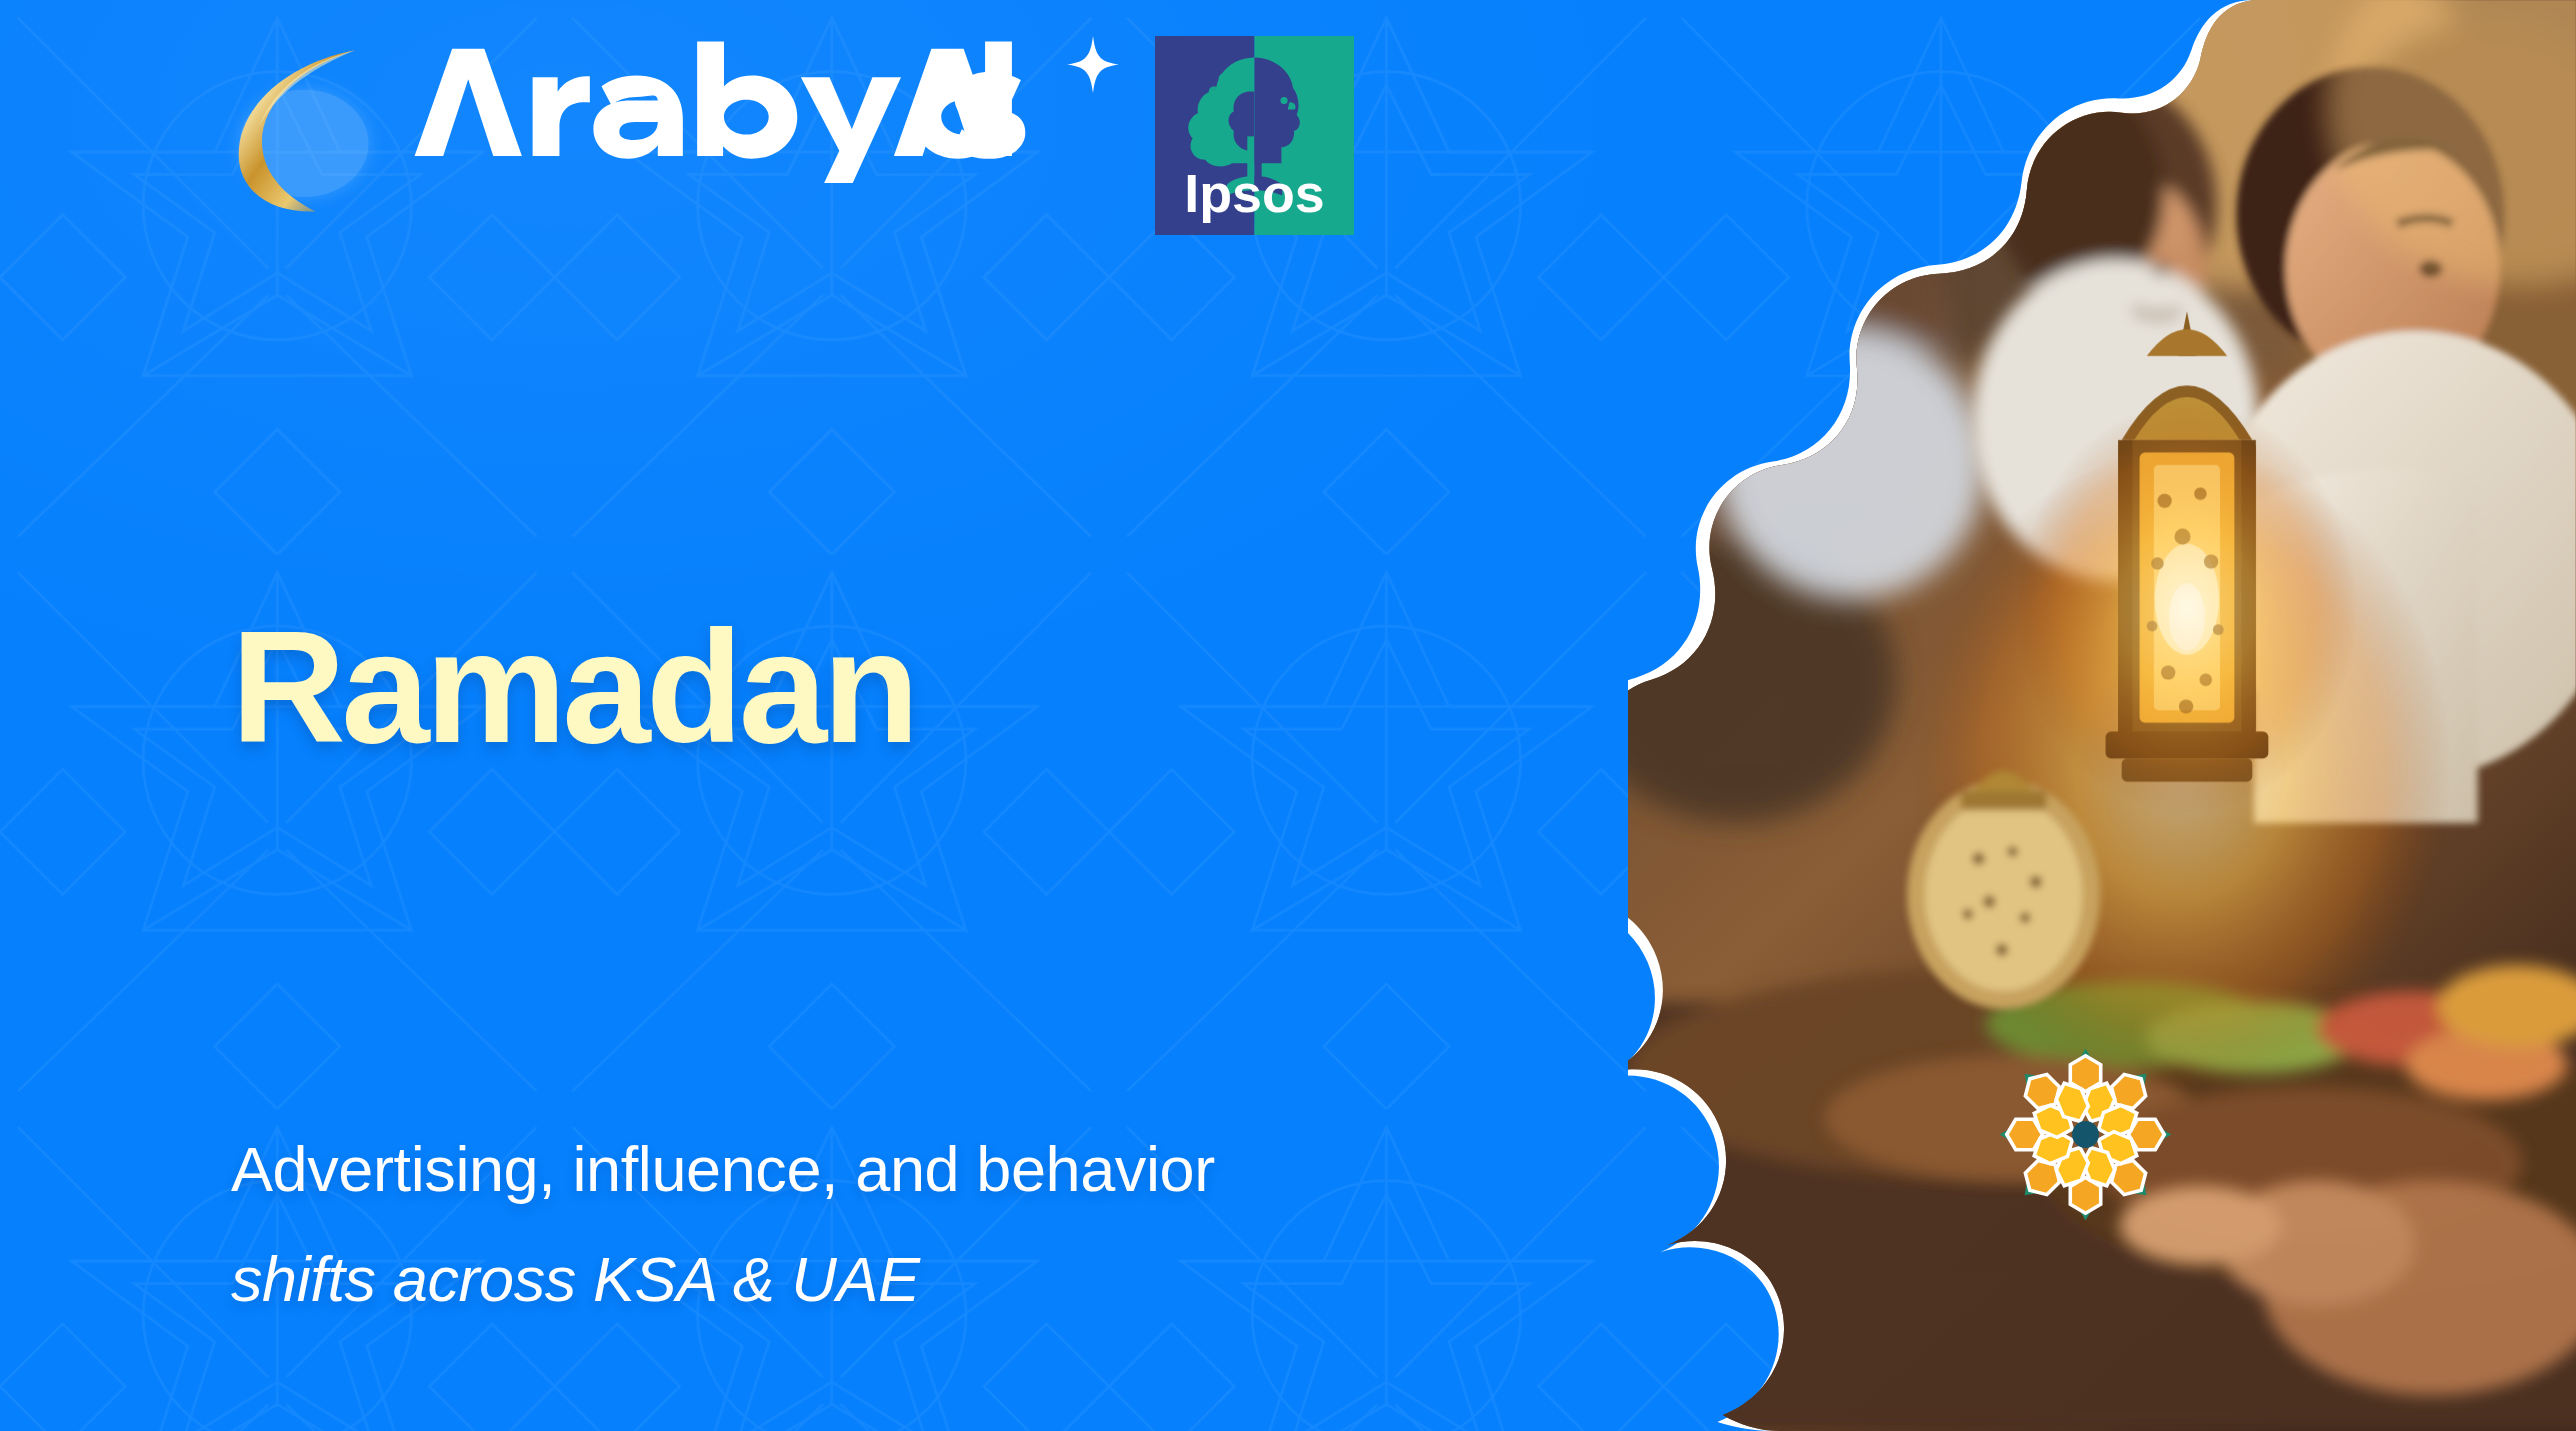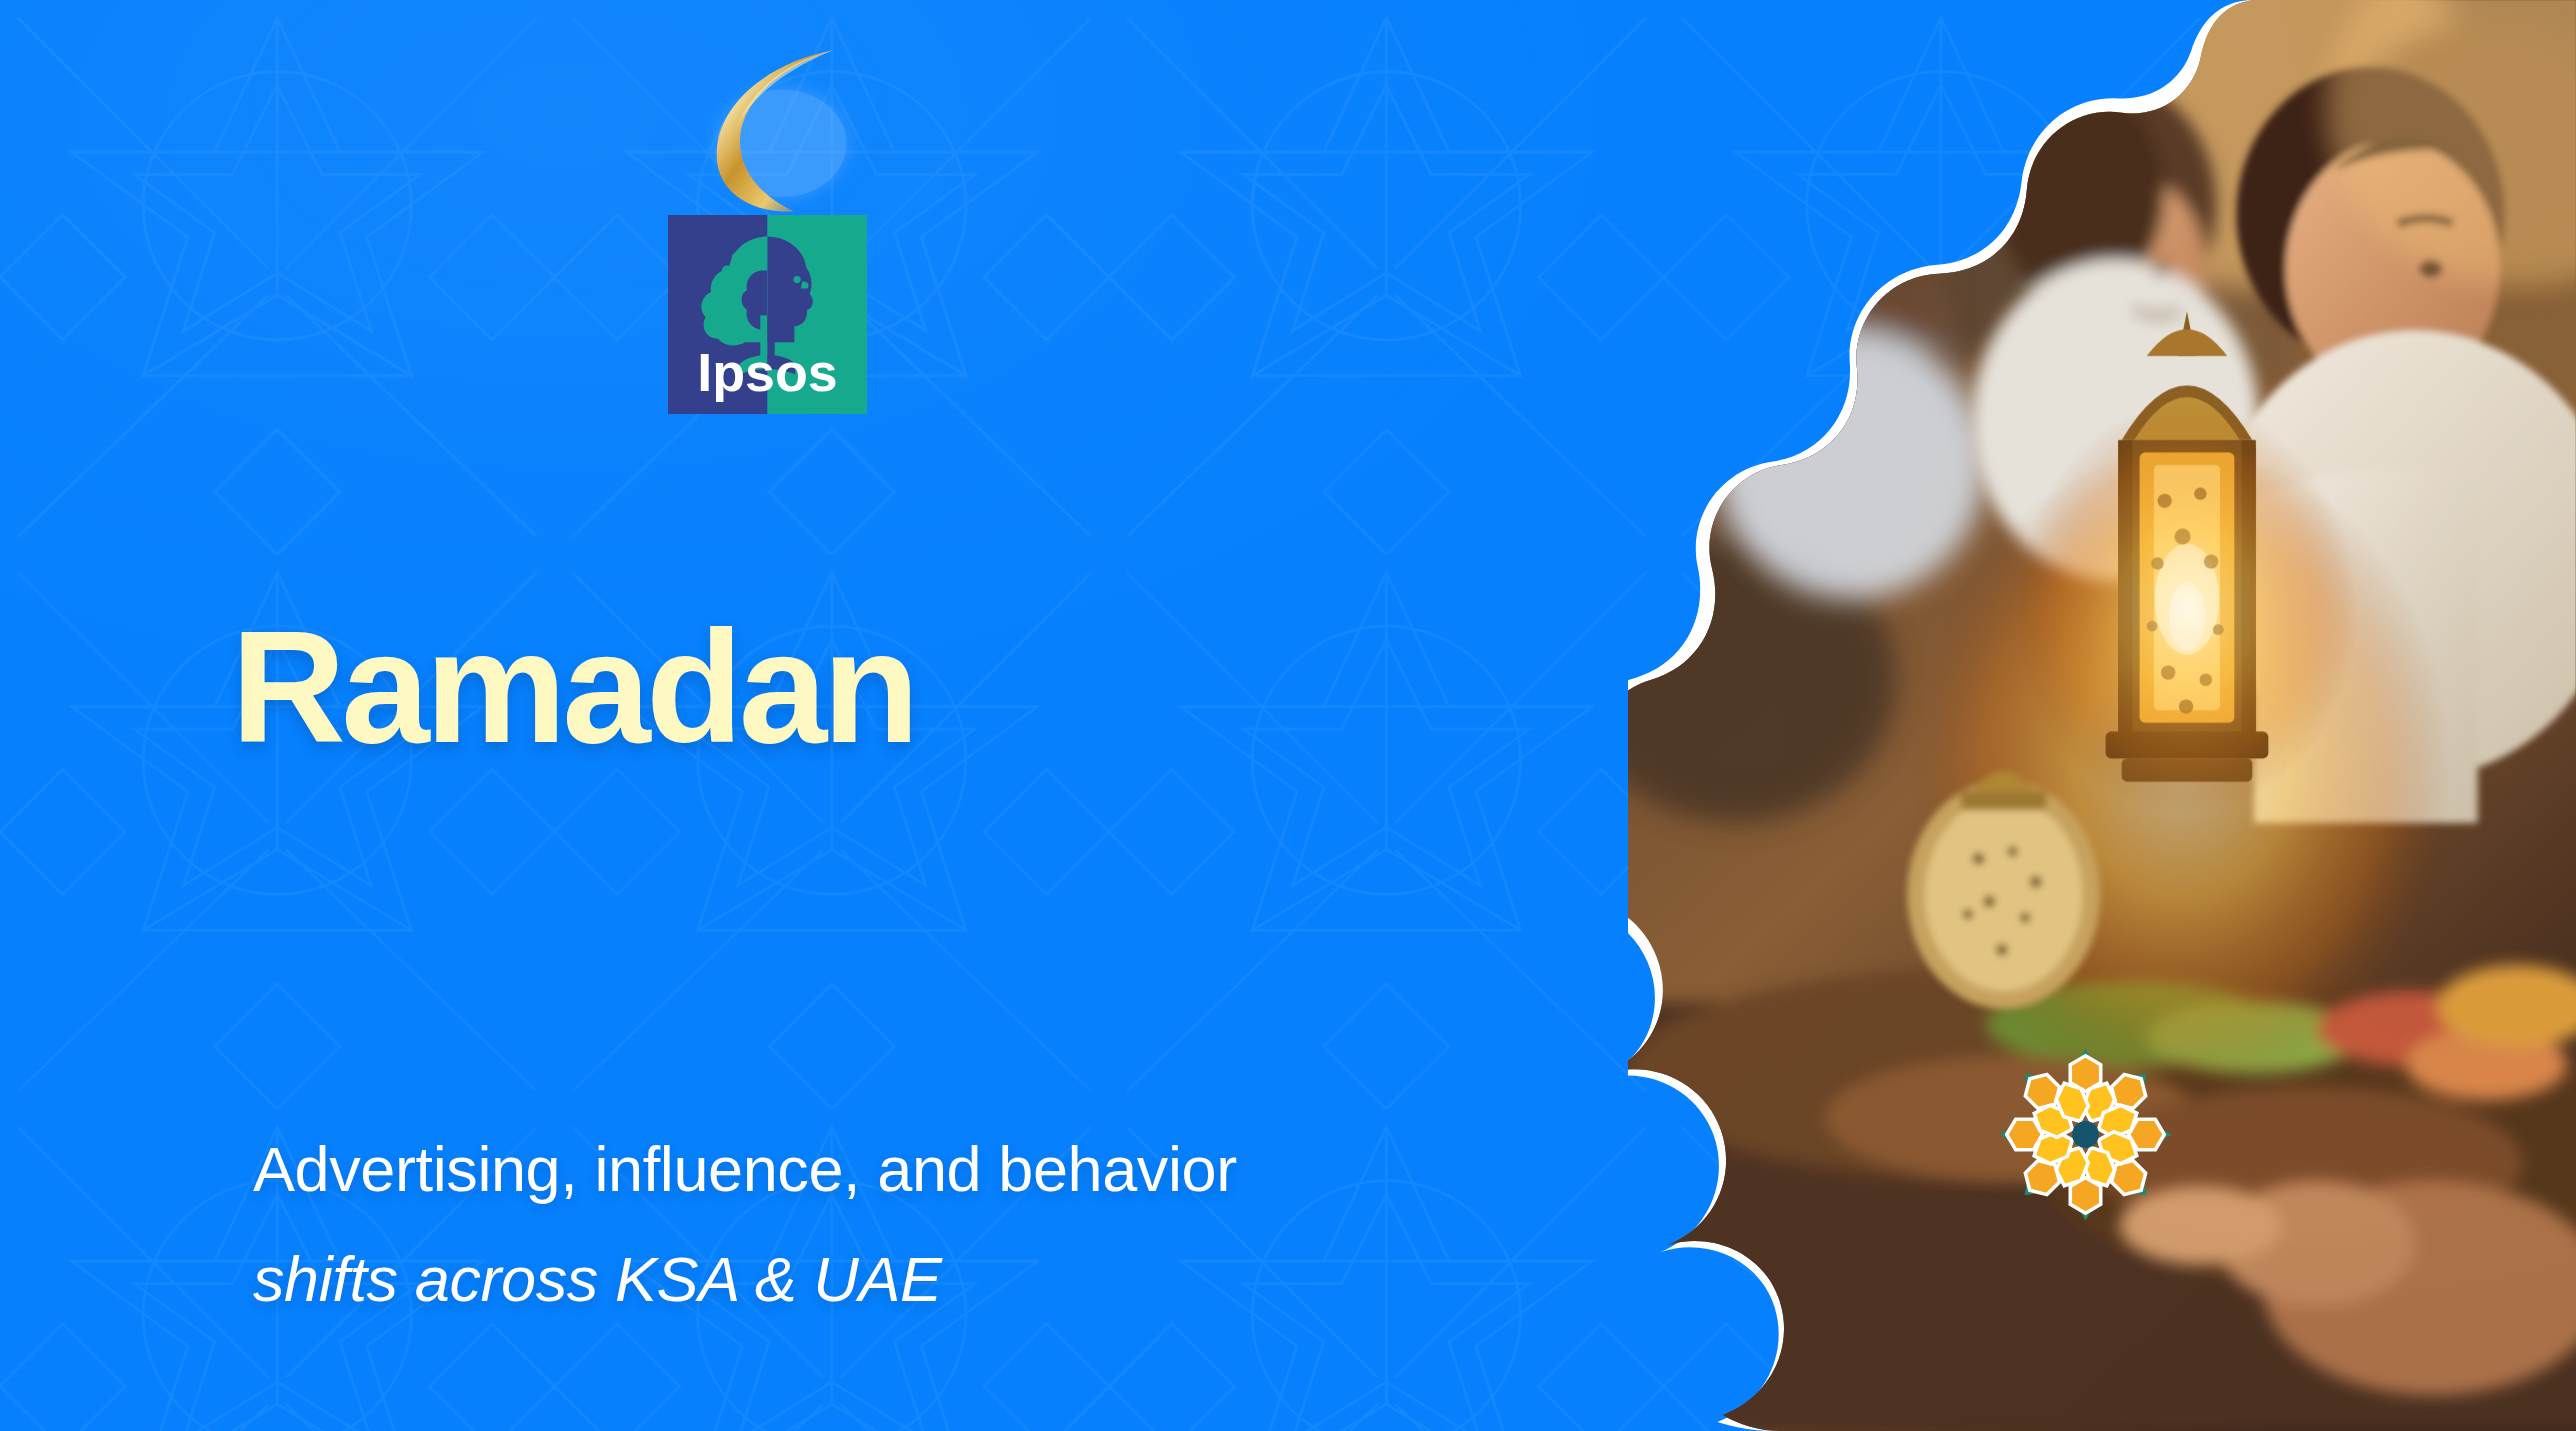--- a/index.html
+++ b/index.html
@@ -22,23 +22,22 @@
   #bg-pattern {
     position:absolute; inset:0;
     opacity:.30;
     pointer-events:none;
   }
 
   
   #logo-bar {
     position:absolute;
     left:228px; top:36px;
-    display:flex; align-items:flex-end;
+    display:flex; align-items:flex-start;
     height:179px;
-    flex-direction:column;
   }
 
   #moon-icon {
     width:170px; height:179px;
     position:relative; flex:0 0 auto;
     margin-left:-9px;
   }
 
   #arabyads-wordmark {
     margin-left:21.5px;
@@ -70,21 +69,20 @@
     text-shadow:0 7.2px 14.3px rgba(0,40,100,.22);
     white-space:nowrap;
   }
   .headline-line + .headline-line { margin-top:25px; }
 
   
   #subtitle-block {
     position:absolute;
     left:231px; top:1138px;
     width:1521px;
-    margin-left:22px;
   }
   .subtitle-line {
     color:#ffffff;
     font-size:63px;
     font-weight:400;
     line-height:1.0;
     letter-spacing:-0.4px;
     text-shadow:0 4.5px 10.7px rgba(0,40,100,.20);
     white-space:nowrap;
   }

